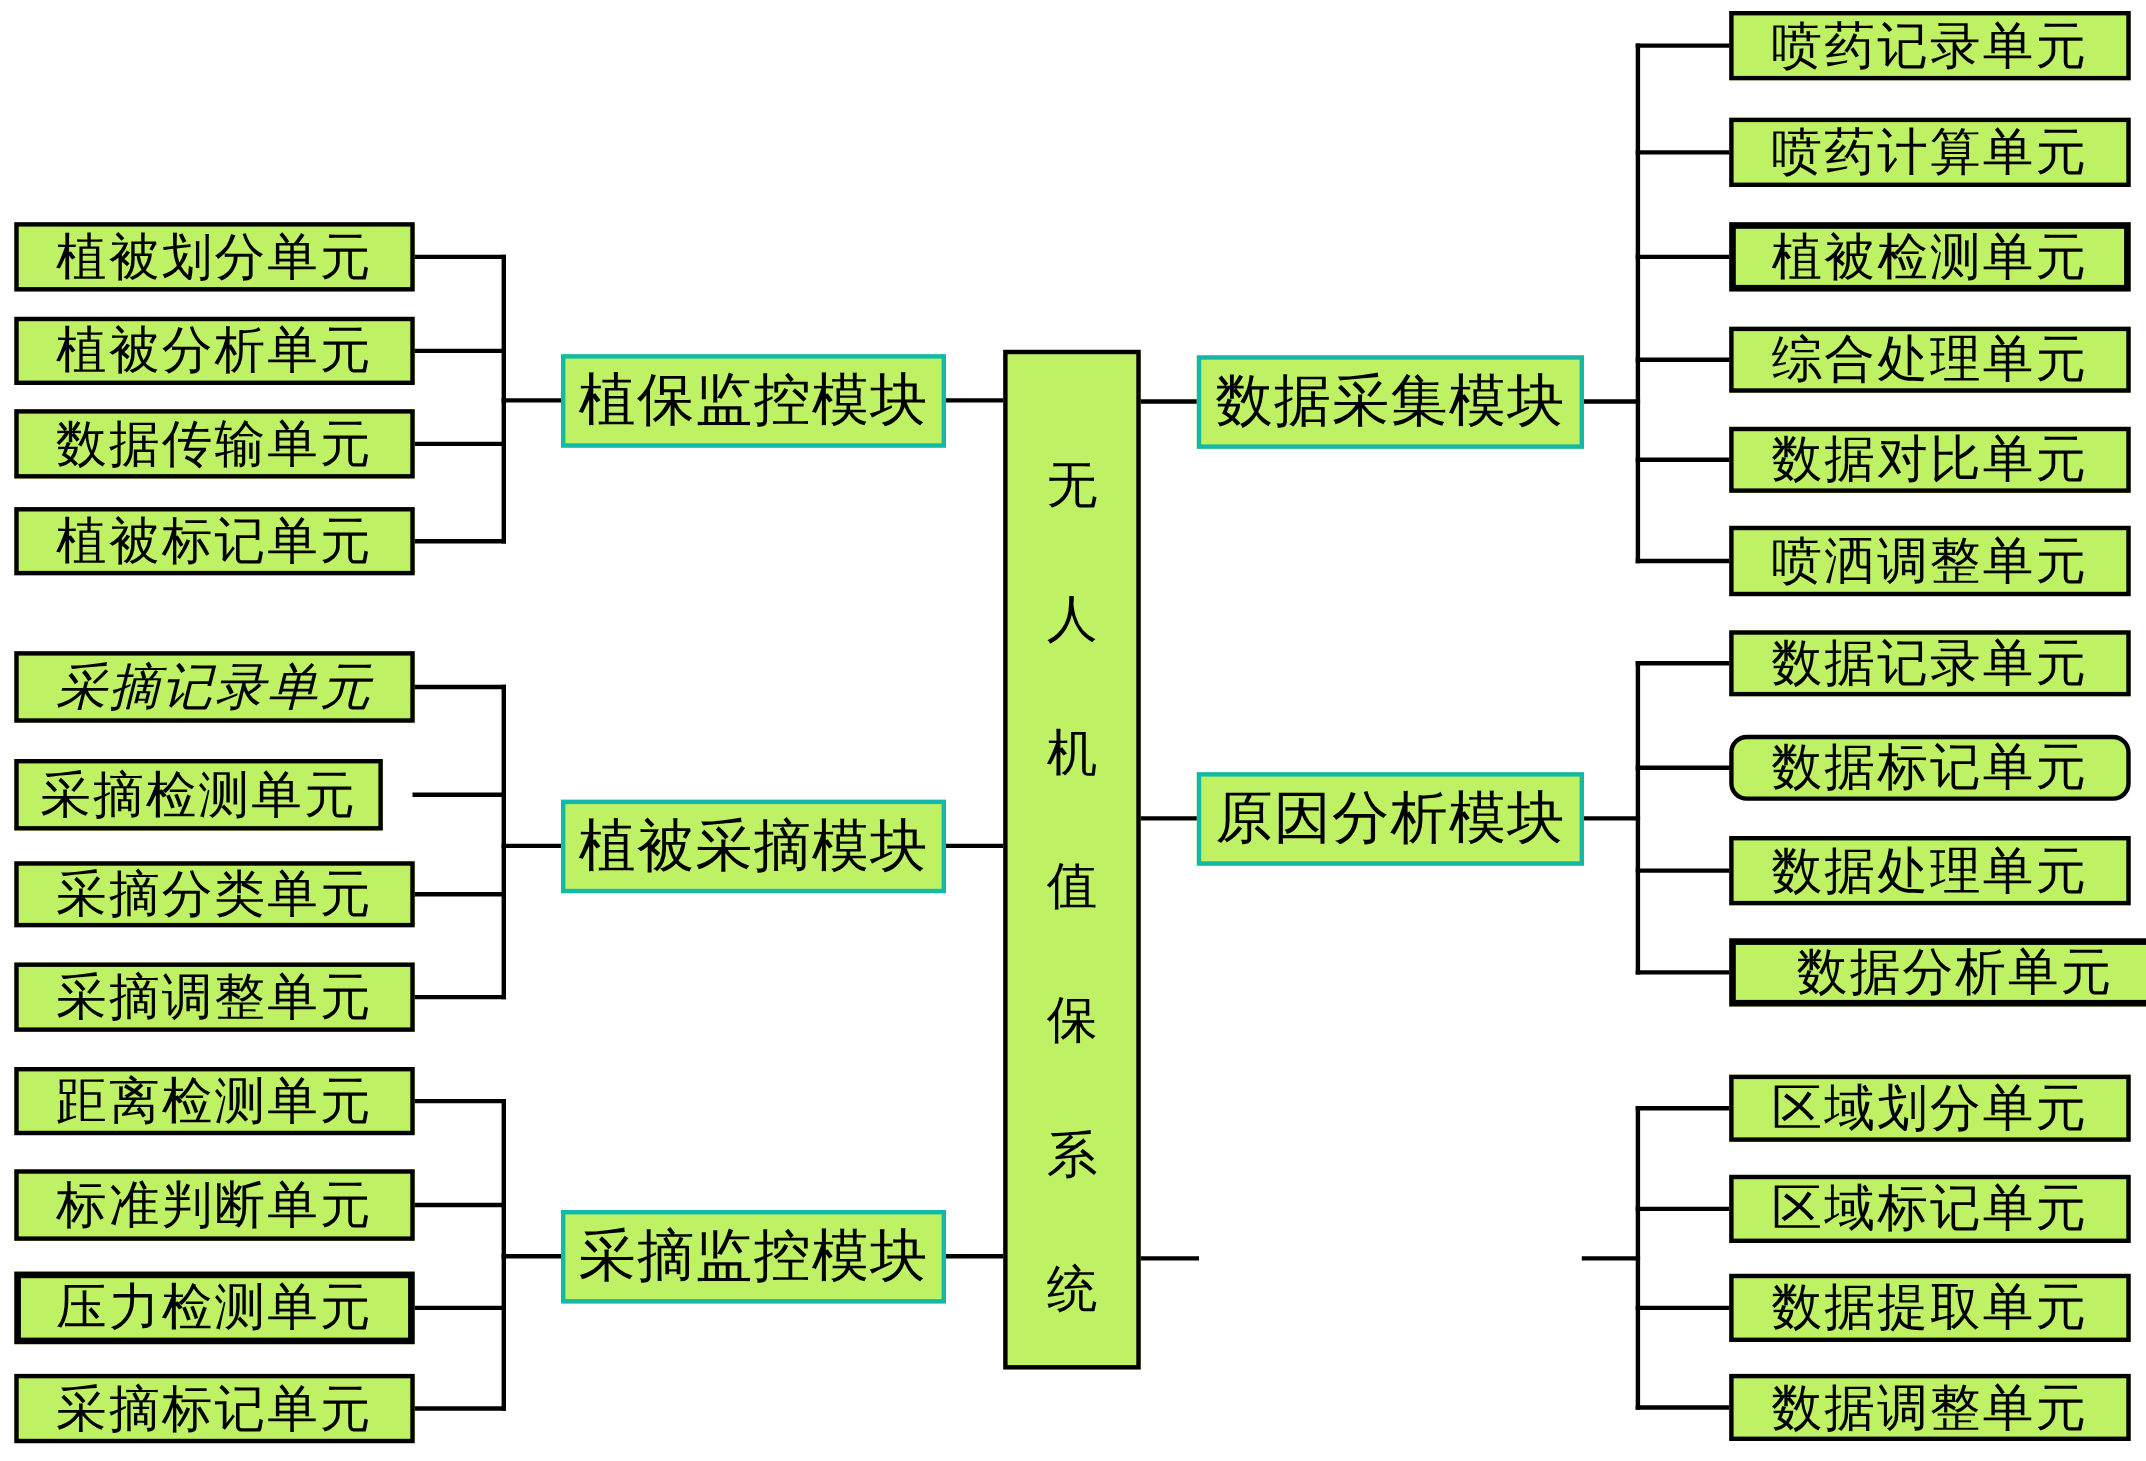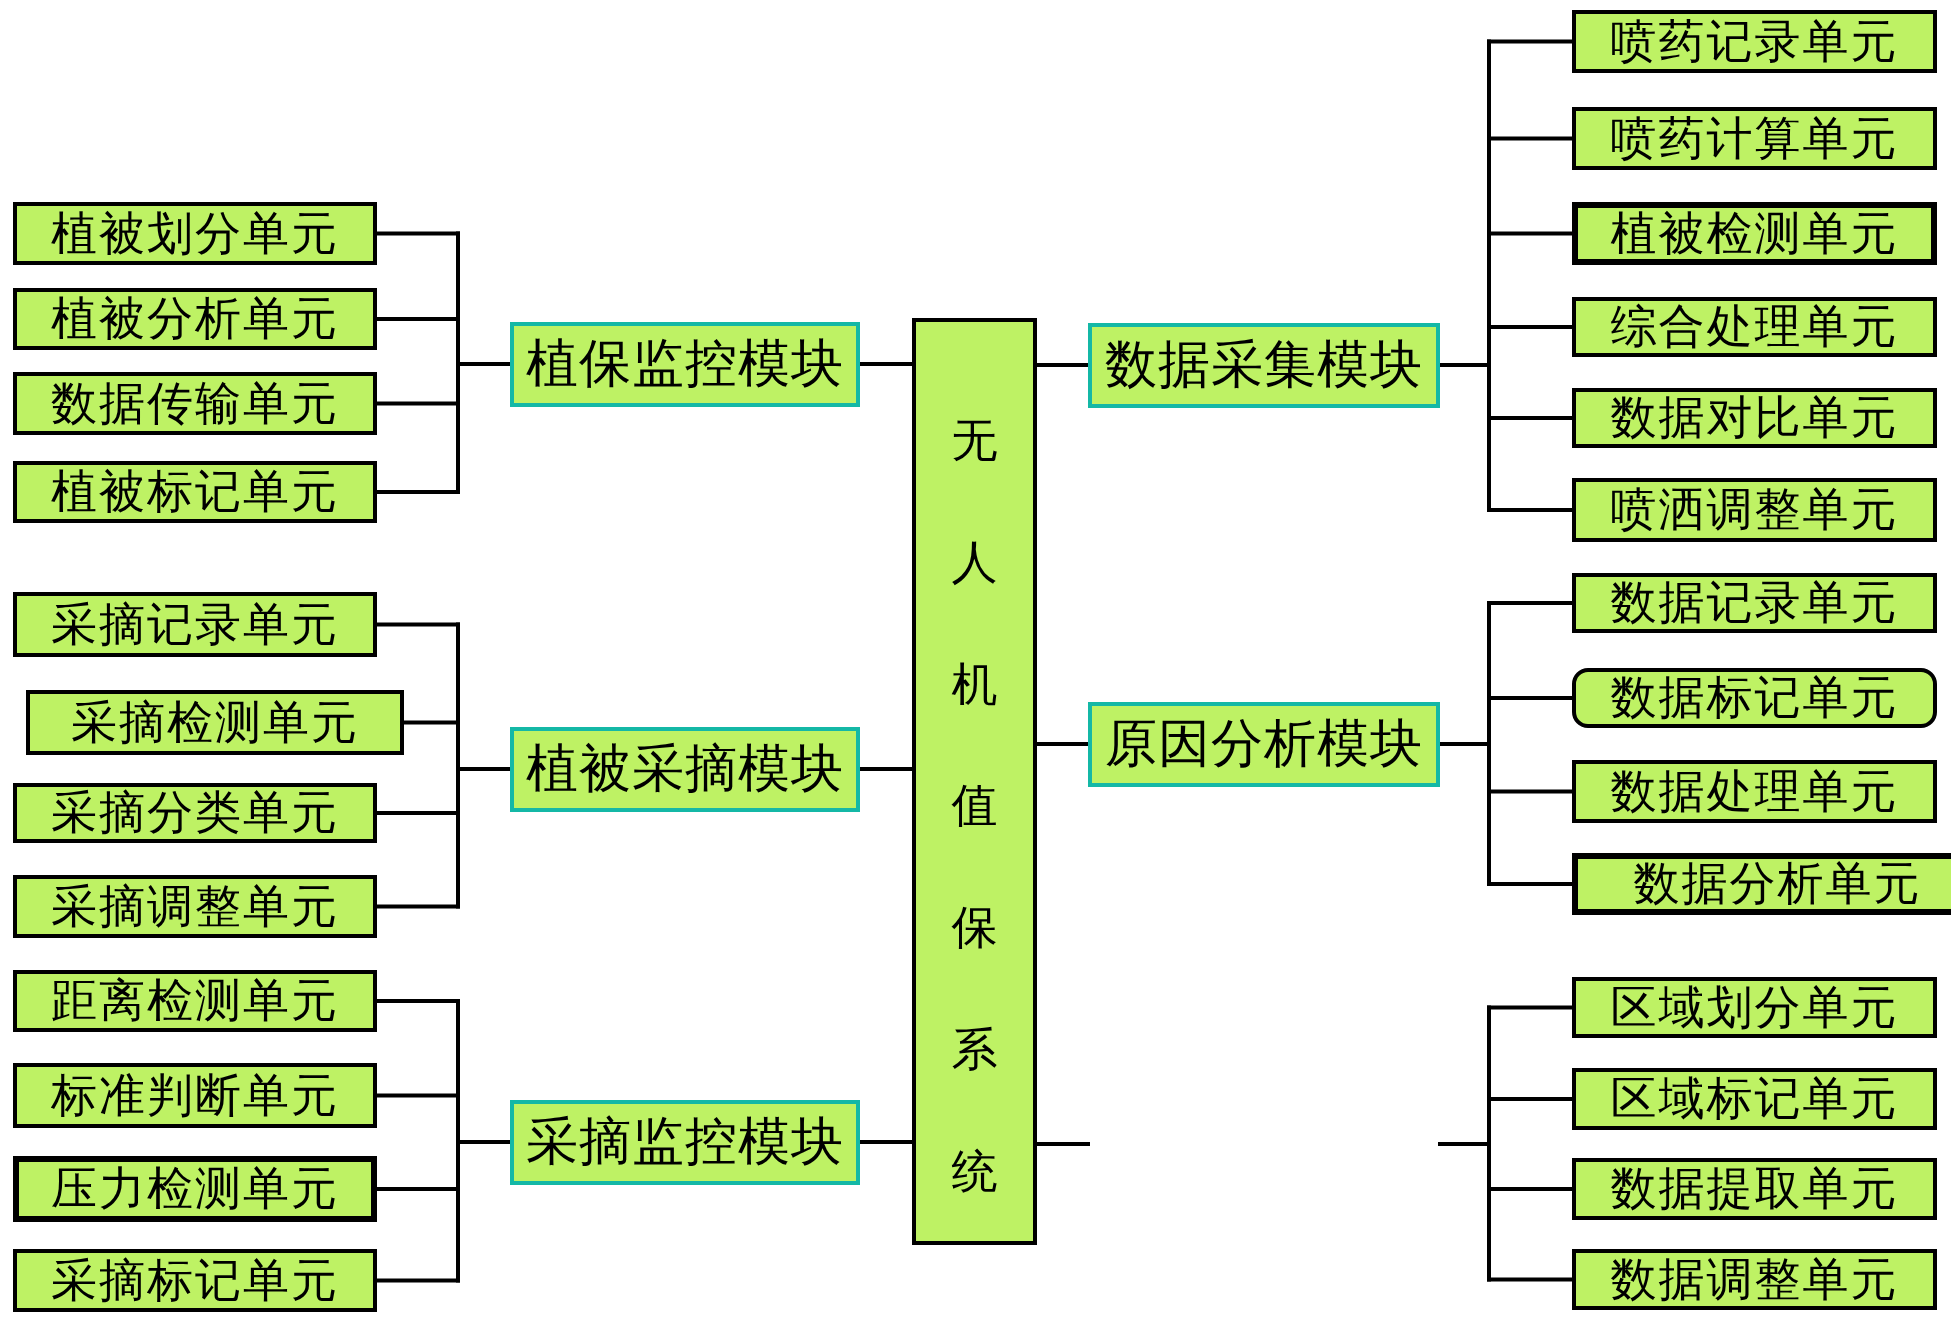--- a/index.html
+++ b/index.html
@@ -119,24 +119,24 @@
     </div>
     <div class="box unit-box" style="left: 13px; top: 372px; width: 364px; height: 63px;">
       <span>数据传输单元</span>
     </div>
     <div class="box unit-box" style="left: 13px; top: 461px; width: 364px; height: 62px;">
       <span>植被标记单元</span>
     </div>
     <div class="box module-box" style="left: 510px; top: 726.5px; width: 350px; height: 85px;">
       <span>植被采摘模块</span>
     </div>
-    <div class="box unit-box" style="left: 13px; top: 592px; width: 364px; height: 65px;">
+    <div class="box unit-box" style="left: 13px; top: 592px; width: 364px; height: 65px; font-style: italic;">
       <span>采摘记录单元</span>
     </div>
-    <div class="box unit-box" style="left: 13px; top: 690px; width: 378px; height: 65px; margin-left: 13px;">
+    <div class="box unit-box" style="left: 13px; top: 690px; width: 335px; height: 65px;">
       <span>采摘检测单元</span>
     </div>
     <div class="box unit-box" style="left: 13px; top: 783px; width: 364px; height: 60px;">
       <span>采摘分类单元</span>
     </div>
     <div class="box unit-box" style="left: 13px; top: 875px; width: 364px; height: 63px;">
       <span>采摘调整单元</span>
     </div>
     <div class="box module-box" style="left: 510px; top: 1099.5px; width: 350px; height: 85px;">
       <span>采摘监控模块</span>

